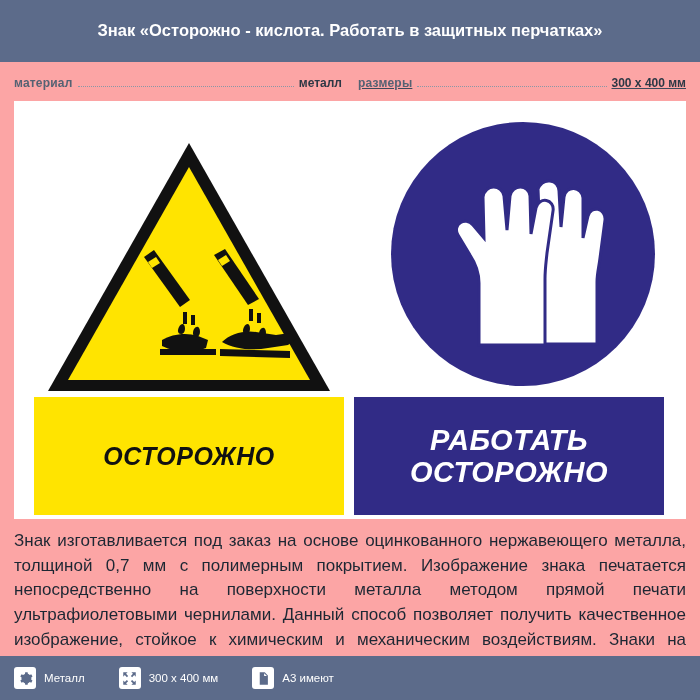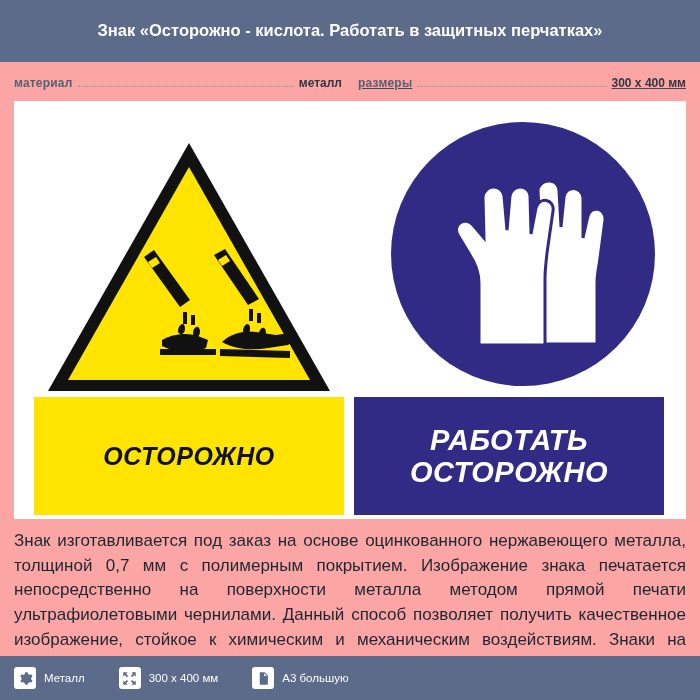--- a/index.html
+++ b/index.html
@@ -305,17 +305,17 @@
         </svg>
       </span>
       <span class="flabel">300 x 400 мм</span>
     </div>
     <div class="fitem">
       <span class="ficon">
         <svg width="15" height="15" viewBox="0 0 24 24">
           <path fill="#5c6b8a" d="M6 2h8l5 5v15H6V2zm7 1.5V8h4.5L13 3.5zM8 11h9v1.6H8V11zm0 3.2h9v1.6H8v-1.6zm0 3.2h6V19H8v-1.6z"></path>
         </svg>
       </span>
-      <span class="flabel">A3 большую</span>
+      <span class="flabel">A3 имеют</span>
     </div>
   </div>
 
 </div>
 
 </body></html>

